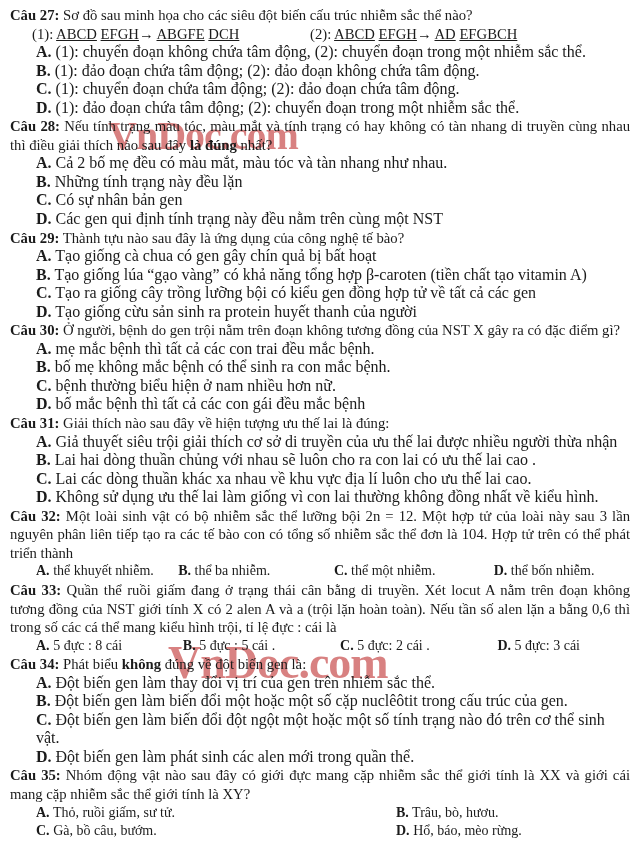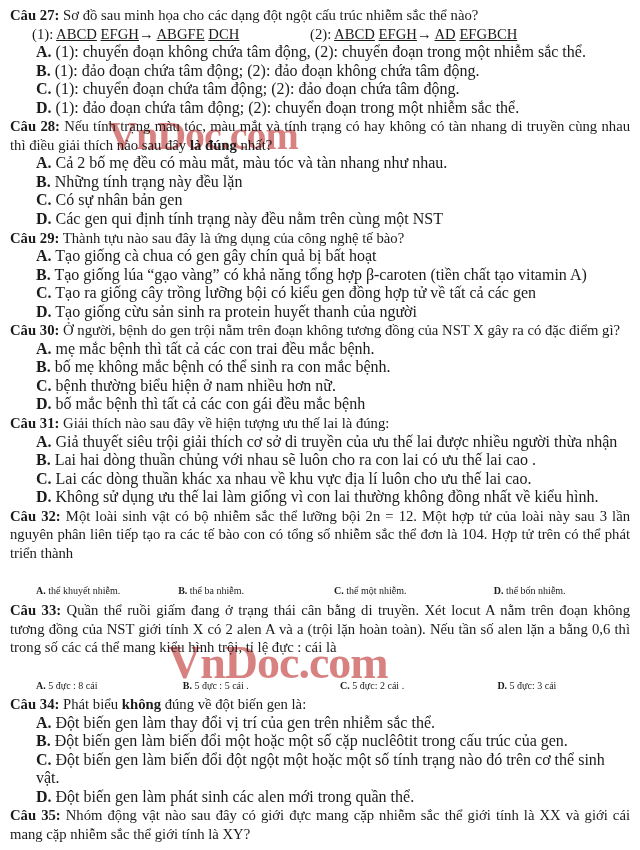--- a/index.html
+++ b/index.html
@@ -83,24 +83,23 @@
     left: 300px;
     top: 0;
   }
   u.grp {
     text-decoration: underline;
     text-underline-offset: 1px;
     text-align: right;
   }
   .optrow {
     display: flex;
-    font-size: 10px;
+    font-size: 14px;
     line-height: 18.55px;
     padding-left: 26px;
-    margin-top: 20px;
   }
   .optrow > span {
     display: inline-block;
   }
   .c4a { width: 146px; }
   .c4b { width: 160px; }
   .c4c { width: 164px; }
   .c4d { width: 140px; }
   .c33a { width: 155px; }
   .c33b { width: 166px; }
@@ -115,21 +114,21 @@
 <body>
 
 <div id="page">
 
   <div class="watermark wm1">VnDoc.com</div>
   <div class="watermark wm2">VnDoc.com</div>
 
   <div class="content">
 
     <div>
-      <p class="q stem"><span class="lbl">Câu 27:</span> <span>Sơ đồ sau minh họa cho các dạng đột ngột cấu trúc nhiễm sắc thể nào?</span></p>
+      <p class="q stem"><span class="lbl">Câu 27:</span> <span>Sơ đồ sau minh họa cho các siêu đột biến cấu trúc nhiễm sắc thể nào?</span></p>
       <div class="seqline">
         <span>(1):</span>
         <u class="grp">ABCD</u>
         <u class="grp">EFGH</u><span>→</span>
         <u class="grp">ABGFE</u>
         <u class="grp">DCH</u>
         <span class="seq2"><span>(2):</span>
           <u class="grp">ABCD</u>
           <u class="grp">EFGH</u><span>→</span>
           <u class="grp">AD</u>

